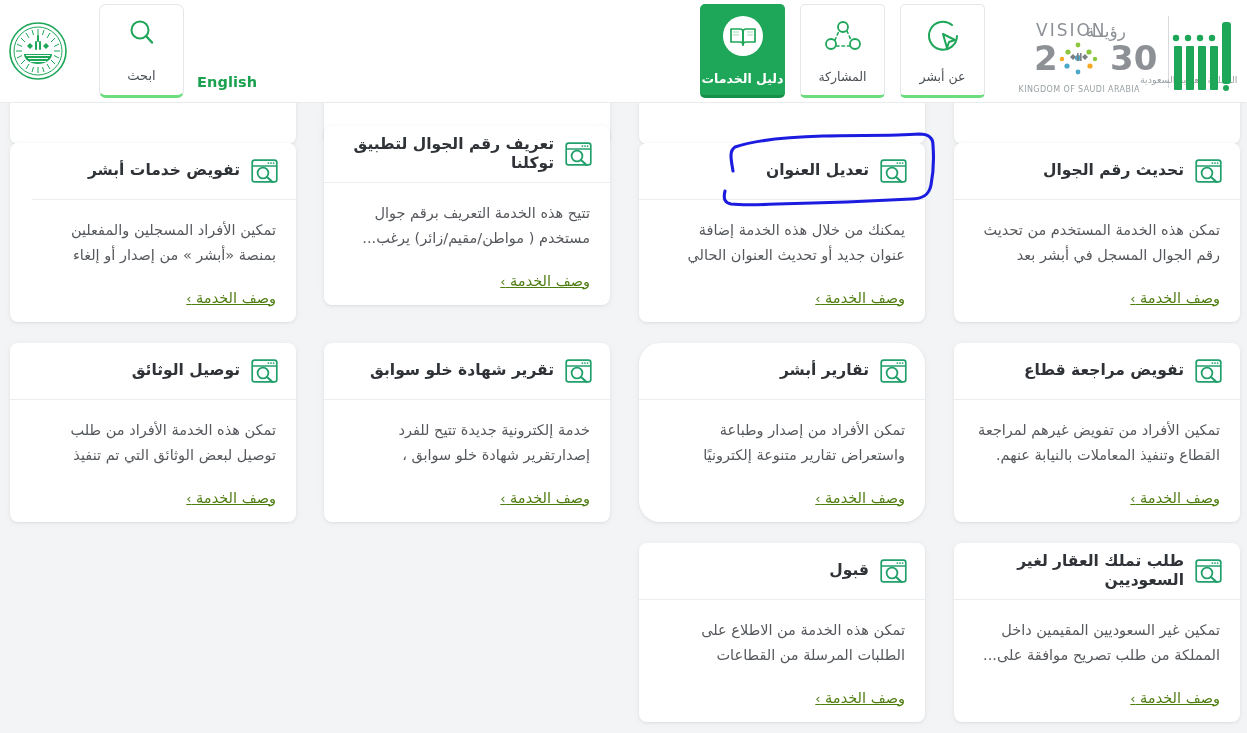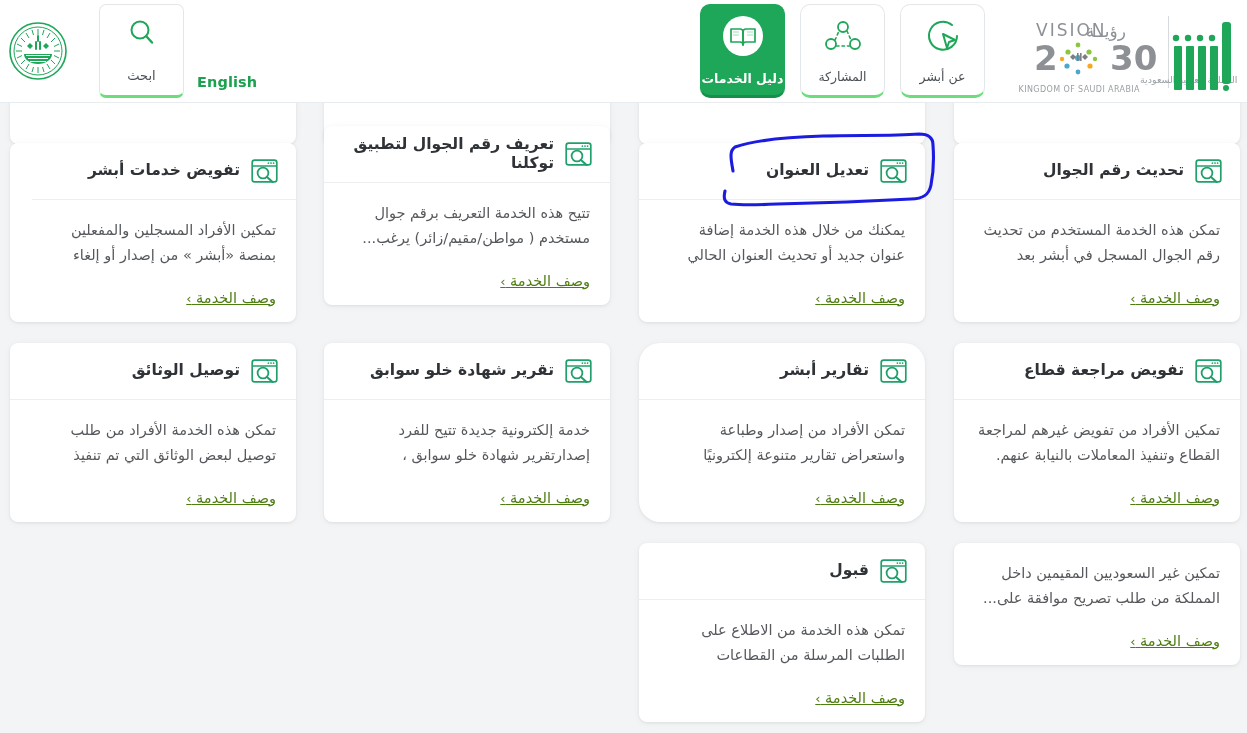--- a/index.html
+++ b/index.html
@@ -68,21 +68,21 @@
     position: absolute;
     left: 700px; top: 4px;
     display: flex;
     gap: 15px;
   }
   .nav-btn {
     width: 85px; height: 94px;
     background: #fff;
     border: 1px solid #e4e7ea;
     border-bottom: 3px solid #6ddc7e;
-    border-radius: 10px;
+    border-radius: 5px;
     display: flex;
     flex-direction: column;
     align-items: center;
     justify-content: center;
     gap: 9px;
     cursor: pointer;
   }
   .nav-btn .nlbl {
     font-size: 12.5px;
     color: #4a4f54;
@@ -487,20 +487,32 @@
      </div>
      <div class="card-body">
        <div class="card-desc">تمكن هذه الخدمة من الاطلاع على الطلبات المرسلة من القطاعات المشترك...</div>
        <div class="card-link">
          <span>وصف الخدمة</span>
          <span class="chev">›</span>
        </div>
      </div>
     </div>
     <div class="card" style="right: 7px; top: 439px;">
+      <div class="card-head">
+       <span class="card-icon"><svg width="27" height="24" viewBox="0 0 27 24">
+    <rect x="1.2" y="1.2" width="24.6" height="21.6" rx="2.4" fill="none" stroke="#22a06b" stroke-width="1.7"></rect>
+    <line x1="1.2" y1="7" x2="25.8" y2="7" stroke="#22a06b" stroke-width="1.5"></line>
+    <circle cx="20" cy="4.1" r=".9" fill="#22a06b"></circle>
+    <circle cx="22.6" cy="4.1" r=".9" fill="#22a06b"></circle>
+    <circle cx="17.4" cy="4.1" r=".9" fill="#22a06b"></circle>
+    <circle cx="12" cy="14" r="5.4" fill="none" stroke="#22a06b" stroke-width="1.8"></circle>
+    <line x1="16" y1="18" x2="21.5" y2="23" stroke="#22a06b" stroke-width="2.1" stroke-linecap="round"></line>
+  </svg></span>
+       <span class="card-title">طلب تملك العقار لغير السعوديين</span>
+     </div>
      <div class="card-body">
        <div class="card-desc">تمكين غير السعوديين المقيمين داخل المملكة من طلب تصريح موافقة على...</div>
        <div class="card-link">
          <span>وصف الخدمة</span>
          <span class="chev">›</span>
        </div>
      </div>
     </div>
   </div>
 

